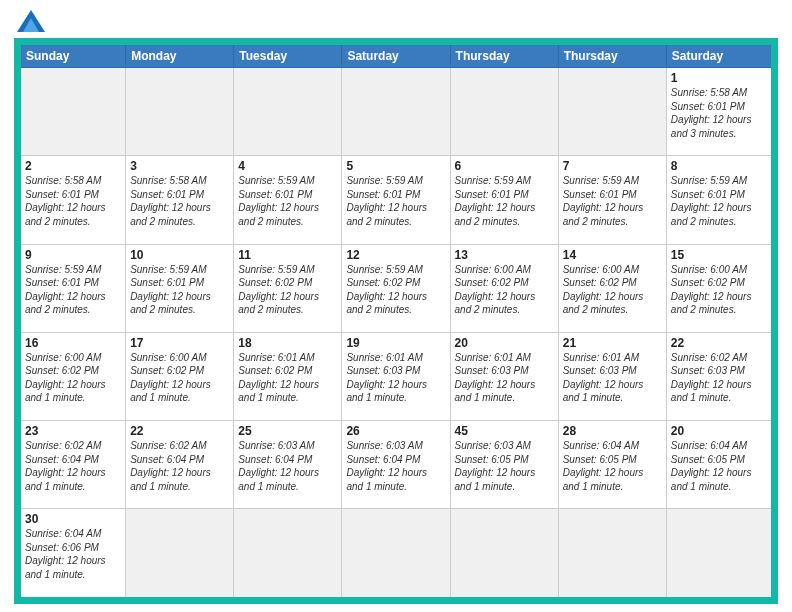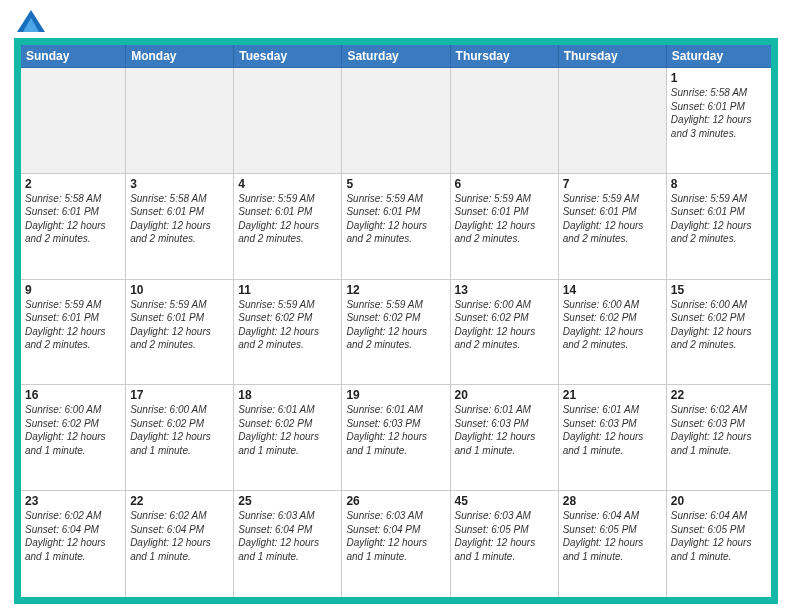--- a/index.html
+++ b/index.html
@@ -256,15 +256,27 @@
           </td>
           <td>
             <span class="day-number">28</span>
             <div class="day-info">Sunrise: 6:04 AM<br>Sunset: 6:05 PM<br>Daylight: 12 hours<br>and 1 minute.</div>
           </td>
           <td>
             <span class="day-number">20</span>
             <div class="day-info">Sunrise: 6:04 AM<br>Sunset: 6:05 PM<br>Daylight: 12 hours<br>and 1 minute.</div>
           </td>
         </tr>
+        <tr>
+          <td>
+            <span class="day-number">30</span>
+            <div class="day-info">Sunrise: 6:04 AM<br>Sunset: 6:06 PM<br>Daylight: 12 hours<br>and 1 minute.</div>
+          </td>
+          <td class="empty"></td>
+          <td class="empty"></td>
+          <td class="empty"></td>
+          <td class="empty"></td>
+          <td class="empty"></td>
+          <td class="empty"></td>
+        </tr>
       </tbody>
   </table>
 </div>
 
 </body></html>

